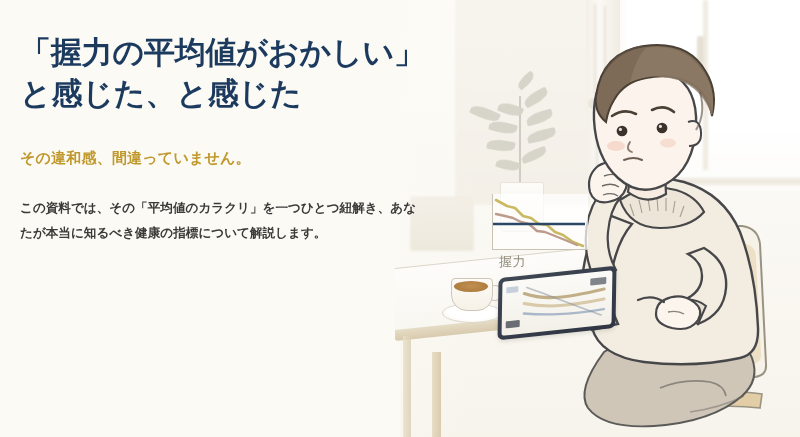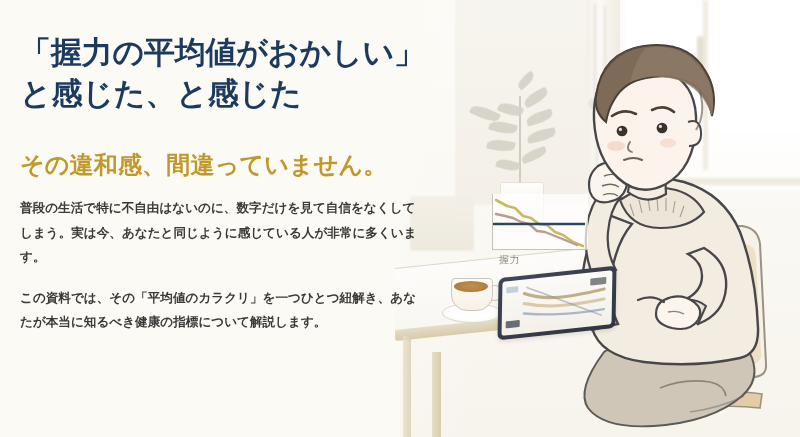--- a/index.html
+++ b/index.html
@@ -162,21 +162,21 @@
     width: 96px; height: 56px;
     background: rgba(255,255,255,.72);
     border-left: 1.5px solid #c9c3b4;
     border-bottom: 1.5px solid #c9c3b4;
     box-sizing: border-box;
   }
   .mini-chart svg { display: block; }
   .mini-chart-label {
     position: absolute;
     left: 499px; top: 253px;
-    font-size: 10px;
+    font-size: 13px;
     color: #8d8878;
     letter-spacing: .4px;
   }
 
   
   .saucer {
     position: absolute;
     left: 442px; top: 303px; width: 58px; height: 18px;
     background: radial-gradient(ellipse at 50% 45%, #ffffff 55%, #f1ece1 100%);
     border: 1px solid #ded8cb;
@@ -239,21 +239,21 @@
     font-weight: bold;
     line-height: 1.33;
     color: #1c3a5e;
     letter-spacing: -0.2px;
     text-shadow: 0 0 1px rgba(255,255,255,.6);
   }
   .headline div { white-space: nowrap; }
   .subhead {
     position: absolute;
     left: 20px; top: 149px;
-    font-size: 24px;
+    font-size: 15px;
     font-weight: bold;
     color: #c0982c;
     letter-spacing: .2px;
   }
   .body {
     position: absolute;
     left: 20px; top: 196px;
     width: 400px;
     font-size: 12.6px;
     font-weight: bold;
@@ -421,17 +421,16 @@
   <div class="content">
 
     <div class="headline">
       <div>「握力の平均値がおかしい」</div>
       <div>と感じた、と感じた</div>
     </div>
 
     <div class="subhead">その違和感、間違っていません。</div>
 
     <div class="body">
-      <p>普段の生活で特に不自由はないのに、数字だけを見て自信をなくしてしまう。実は今、あなたと同じように感じている人が非常に多くいます。</p>
       <p>この資料では、その「平均値のカラクリ」を一つひとつ紐解き、あなたが本当に知るべき健康の指標について解説します。</p>
     </div>
   </div>
 </div>
 
 </body></html>

